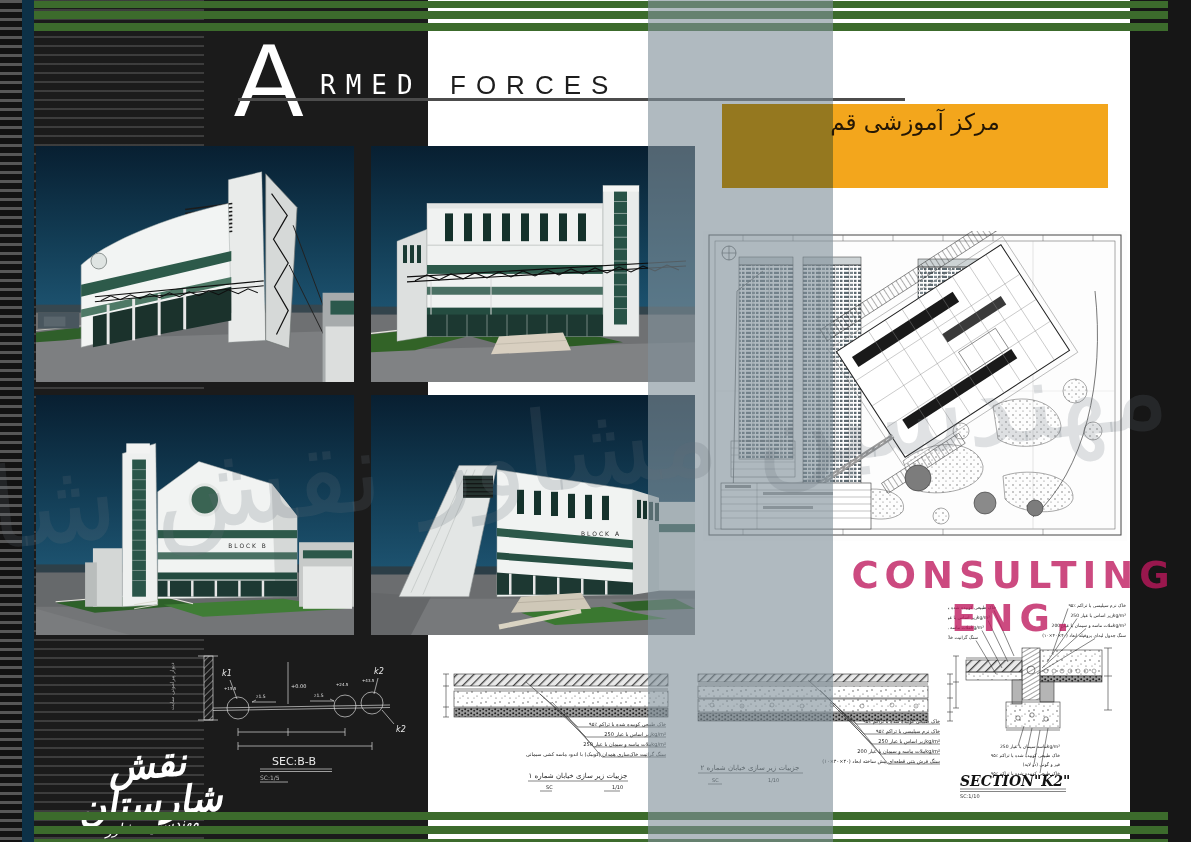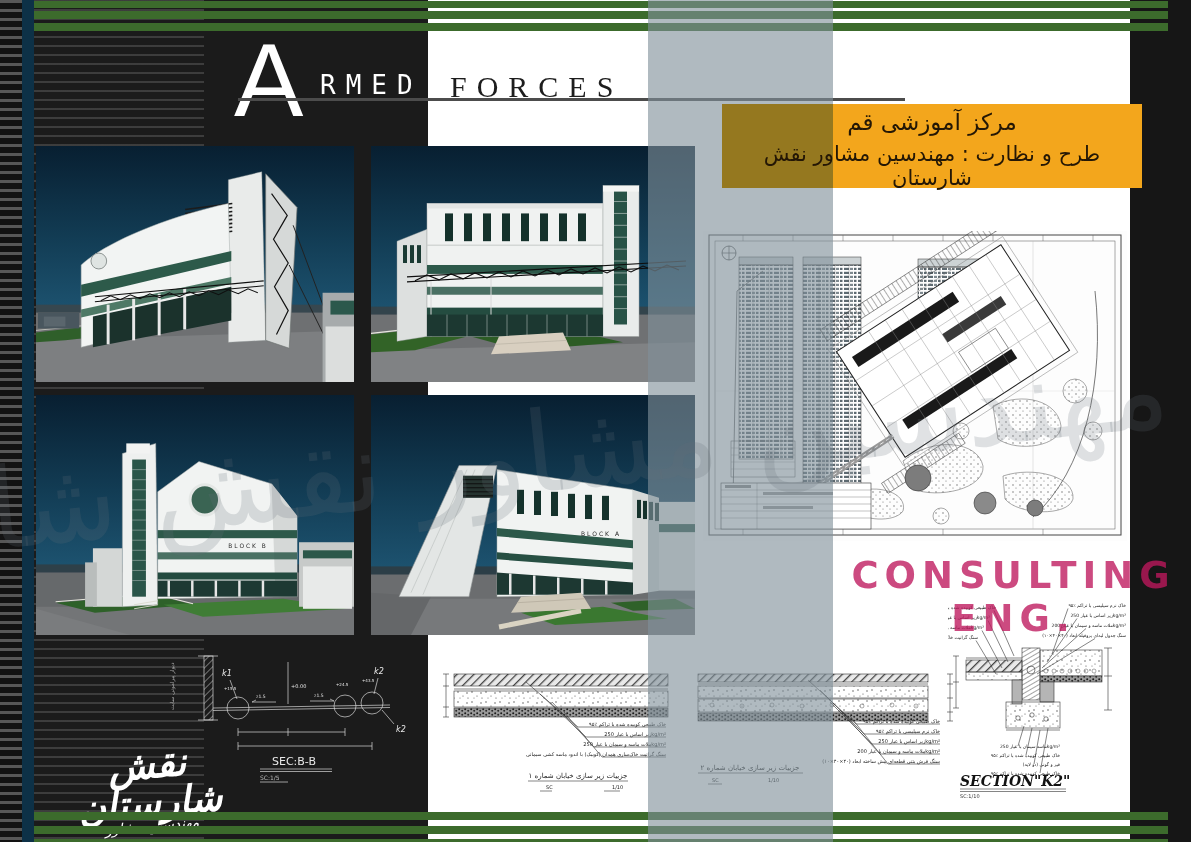--- a/index.html
+++ b/index.html
@@ -14,25 +14,25 @@
   .pinstripes{left:34px;top:0;width:170px;height:842px;z-index:1;opacity:.5;
       background:repeating-linear-gradient(180deg,rgba(150,150,150,.55) 0 2px,transparent 2px 9px);}
   .right-col{left:1130px;top:0;width:61px;height:842px;background:#161616;z-index:1;}
   
   .gbar{left:34px;width:1134px;background:#3c6b2c;z-index:4;}
   
   .hdr-A{left:234px;top:28px;font-size:104px;line-height:1;color:#ffffff;z-index:5;
          font-family:"Liberation Sans",sans-serif;font-weight:400;}
   .hdr-w1{left:320px;top:70px;font-size:26px;letter-spacing:10px;color:#ffffff;z-index:5;
           font-family:"DejaVu Sans Mono",monospace;text-align:right;}
-  .hdr-w2{left:450px;top:70px;font-size:30px;letter-spacing:10px;color:#1d1d1d;z-index:5;
-          font-family:Liberation Serif, serif;}
+  .hdr-w2{left:450px;top:70px;font-size:26px;letter-spacing:10px;color:#1d1d1d;z-index:5;
+          font-family:Liberation Sans, sans-serif;}
   .hdr-line{left:238px;top:98px;width:667px;height:3px;background:#4c4c4c;z-index:5;}
   
-  .title-box{left:722px;top:104px;width:420px;height:84px;background:#f3a61c;z-index:8;
+  .title-box{left:722px;top:104px;width:386px;height:84px;background:#f3a61c;z-index:8;
              direction:rtl;text-align:center;color:#241705;}
   .title-box::before{content:"";position:absolute;left:0;top:0;width:111px;height:84px;
              background:#95781f;z-index:0;}
   .title-line1{position:relative;z-index:1;font-size:23px;margin-top:5px;}
   .title-line2{position:relative;z-index:1;font-size:21px;margin-top:7px;}
   
   .gray-band{left:648px;top:0;width:185px;height:842px;background:rgba(128,143,154,.62);z-index:6;}
   
   .wm-fa{left:250px;top:370px;width:920px;font-size:112px;color:rgba(100,112,118,.20);
          transform:rotate(-6deg);z-index:9;direction:rtl;white-space:nowrap;}
@@ -612,21 +612,20 @@
       <text x="112" y="177">خاک طبیعی کوبیده شده با تراکم ٪۹۵</text>
     </g>
     <text x="12" y="188" font-size="14" font-style="italic" font-weight="bold" fill="#111" class="ttl-en">SECTION"K2"</text>
     <text x="12" y="200" font-size="5" fill="#333">SC:1/10</text>
   </svg>
 
   <div class="abs gray-band"></div>
 
   <div class="abs title-box">
     <div class="title-line1">مرکز آموزشی قم</div>
-    <div class="title-line2">طرح و نظارت : مهندسین مشاور نقش شارستان</div>
   </div>
 
   <div class="abs wm-fa">مهندسین مشاور نقش شارستان</div>
   <div class="abs wm-en">CONSULTING ENG.</div>
 
   <div class="abs logo">
     <div class="logo-main">نقش شارستان</div>
     <div class="logo-script">مهندسین مشاور</div>
   </div>
 

